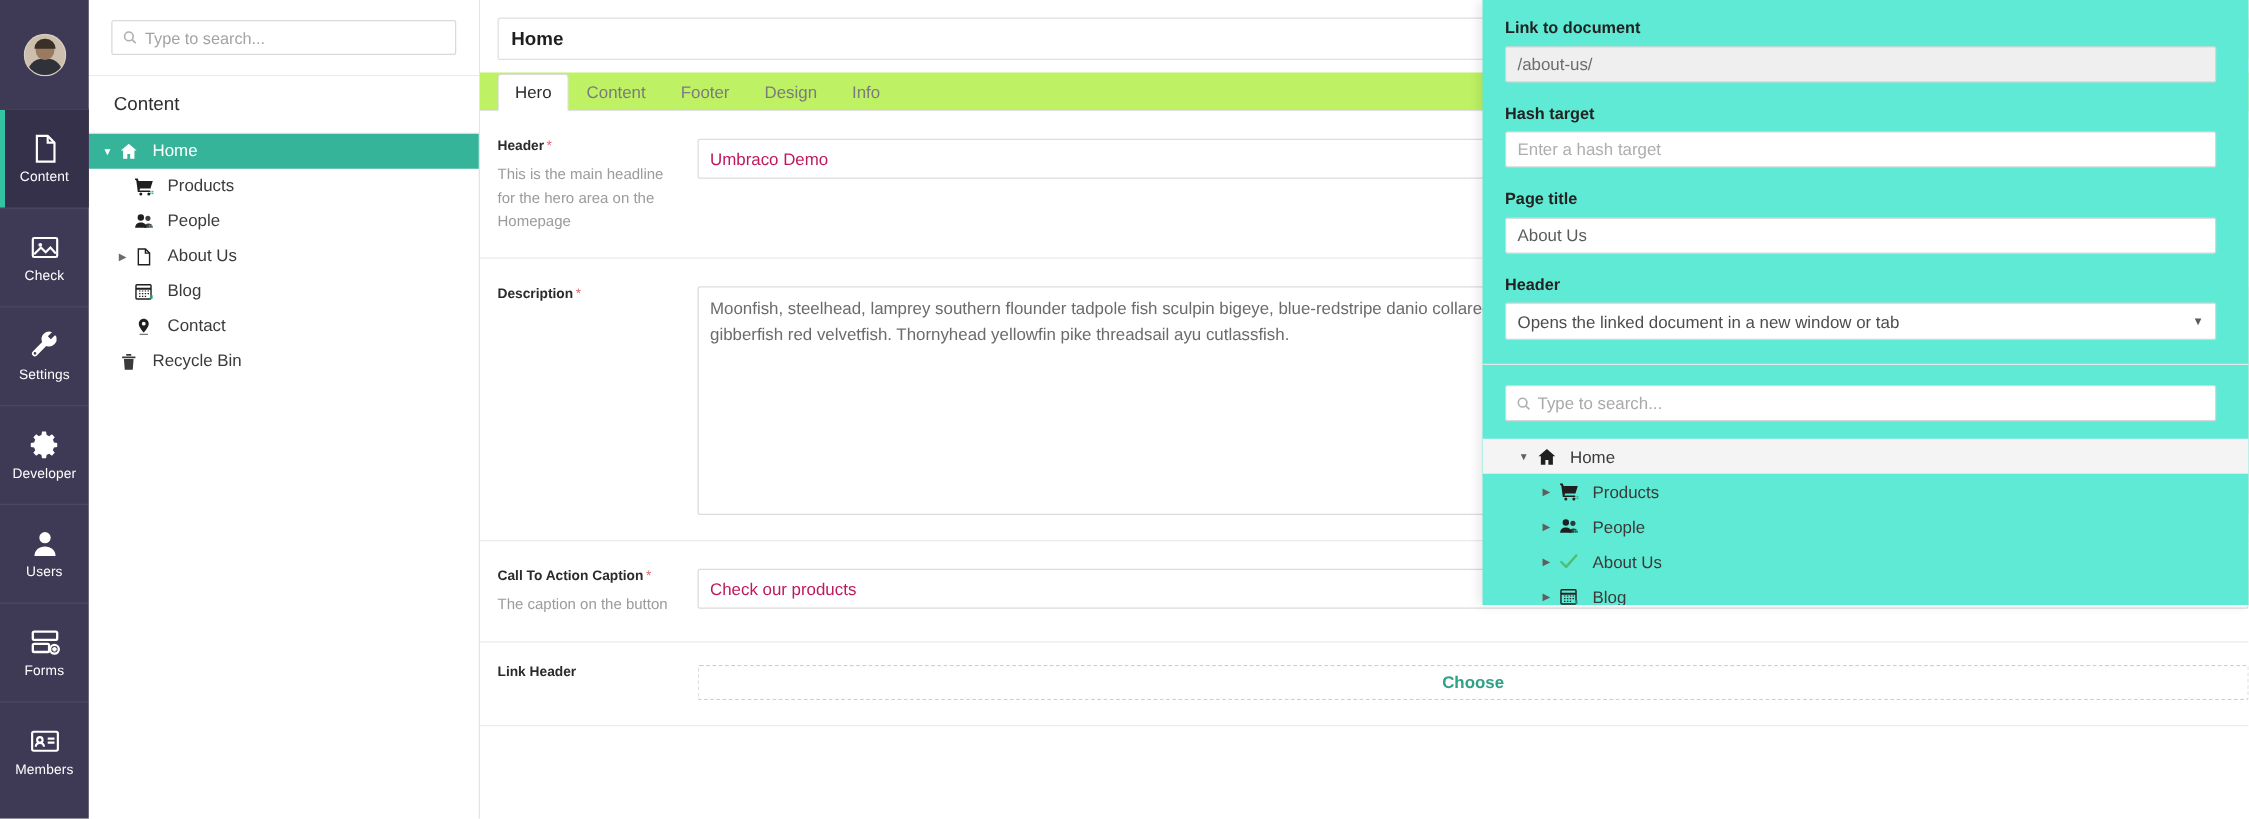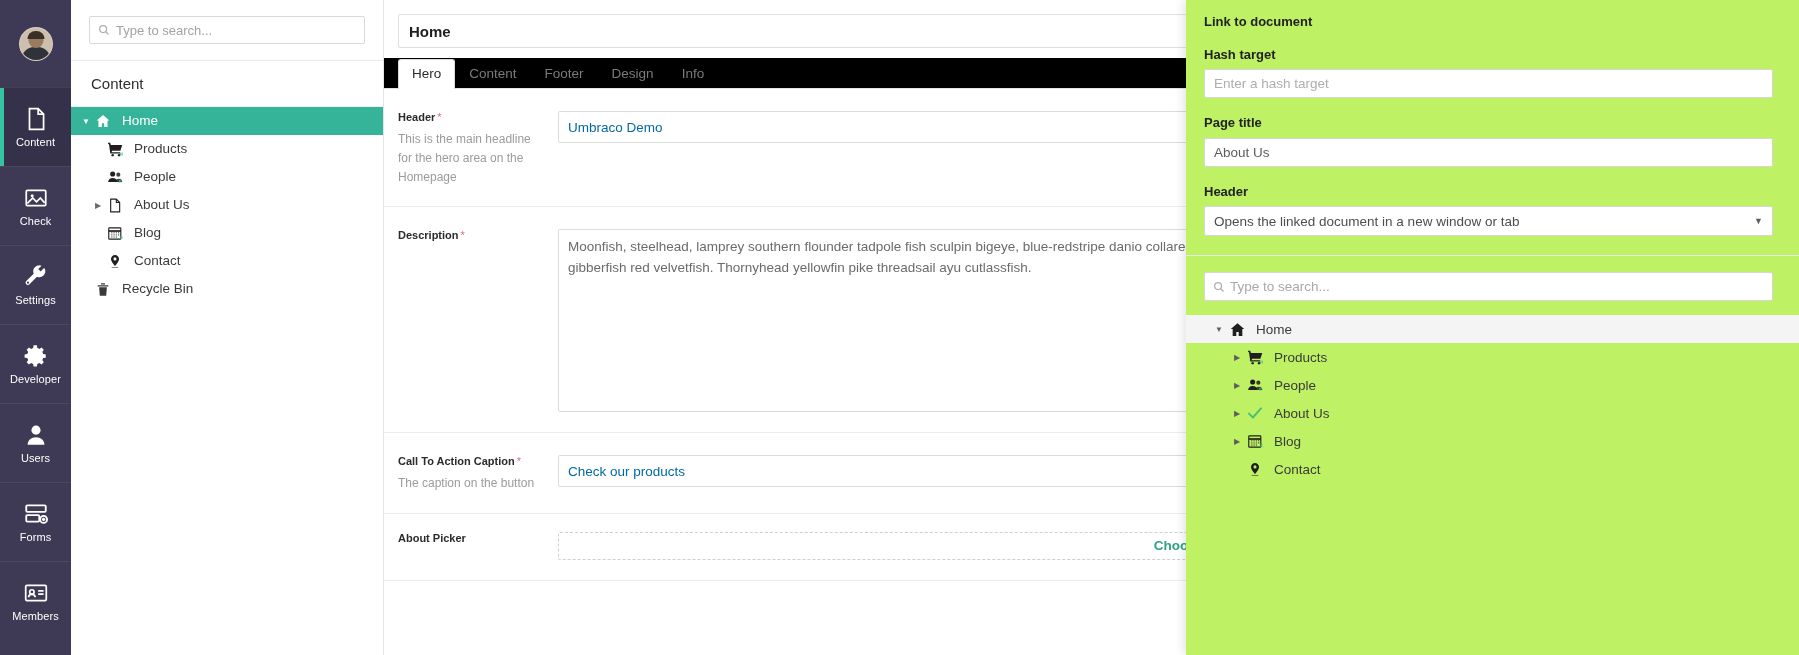--- a/index.html
+++ b/index.html
@@ -210,21 +210,21 @@
     background: #fff;
     margin-right: 0;
   }
   .tabs {
     display: flex;
     align-items: flex-end;
     gap: 0;
     padding-left: 14px;
     margin-top: 10px;
     border-bottom: 1px solid #e2e2e2;
-    background: #000000;
+    background: #bef264;
   }
   .tab {
     padding: 6px 13px 7px;
     font-size: 13.5px;
     color: #7b7b7b;
     cursor: pointer;
     border: 1px solid transparent;
     border-bottom: none;
     position: relative;
     top: 1px;
@@ -275,21 +275,21 @@
   }
   .field-control { flex: 1 1 auto; min-width: 0; }
   .text-input {
     height: 32px;
     border: 1px solid #dcdcdc;
     border-radius: 2px;
     display: flex;
     align-items: center;
     padding: 0 9px;
     font-size: 13.5px;
-    color: #0369a1;
+    color: #be185d;
     background: #fff;
   }
   .textarea {
     height: 183px;
     border: 1px solid #dcdcdc;
     border-radius: 2px;
     padding: 7px 9px;
     font-size: 13.5px;
     color: #6b6b6b;
     line-height: 1.55;
@@ -313,22 +313,22 @@
     font-weight: bold;
     cursor: pointer;
   }
   .field.linkpicker { padding-top: 18px; padding-bottom: 20px; }
 
   
   .right-panel {
     position: absolute;
     top: 0; right: 0;
     width: 613px;
-    height: 655px;
-    background: #bef264;
+    height: 484px;
+    background: #5eead4;
     box-shadow: -3px 0 9px rgba(0,0,0,0.10);
     z-index: 20;
     padding: 14px 26px 0 18px;
     overflow: hidden;
   }
   .rp-group { margin-bottom: 17px; }
   .rp-label {
     font-size: 13px;
     font-weight: bold;
     color: #222;
@@ -647,37 +647,38 @@
           <div class="field-desc">The caption on the button</div>
         </div>
         <div class="field-control">
           <div class="text-input">Check our products</div>
         </div>
       </div>
 
       <div class="field linkpicker">
         <div class="field-label">
           <div class="field-name">
-            <span>About Picker</span>
+            <span>Link Header</span>
           </div>
         </div>
         <div class="field-control">
           <div class="link-picker">
             <span class="choose">Choose</span>
           </div>
         </div>
       </div>
 
     </div>
   </main>
 
   <section class="right-panel">
 
     <div class="rp-group">
       <div class="rp-label">Link to document</div>
+      <div class="rp-input readonly">/about-us/</div>
     </div>
 
     <div class="rp-group">
       <div class="rp-label">Hash target</div>
       <div class="rp-input">
         <span class="ph">Enter a hash target</span>
       </div>
     </div>
 
     <div class="rp-group">

